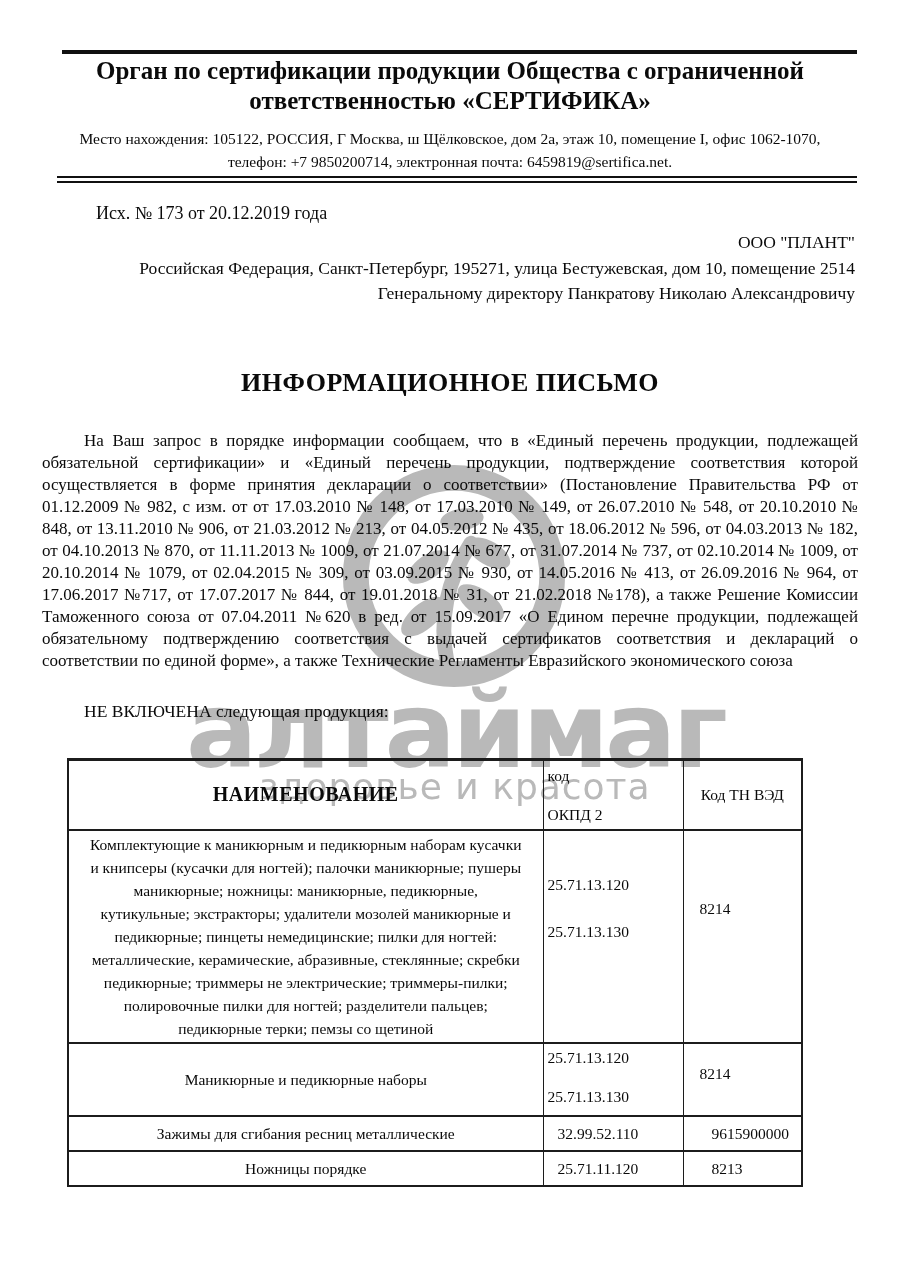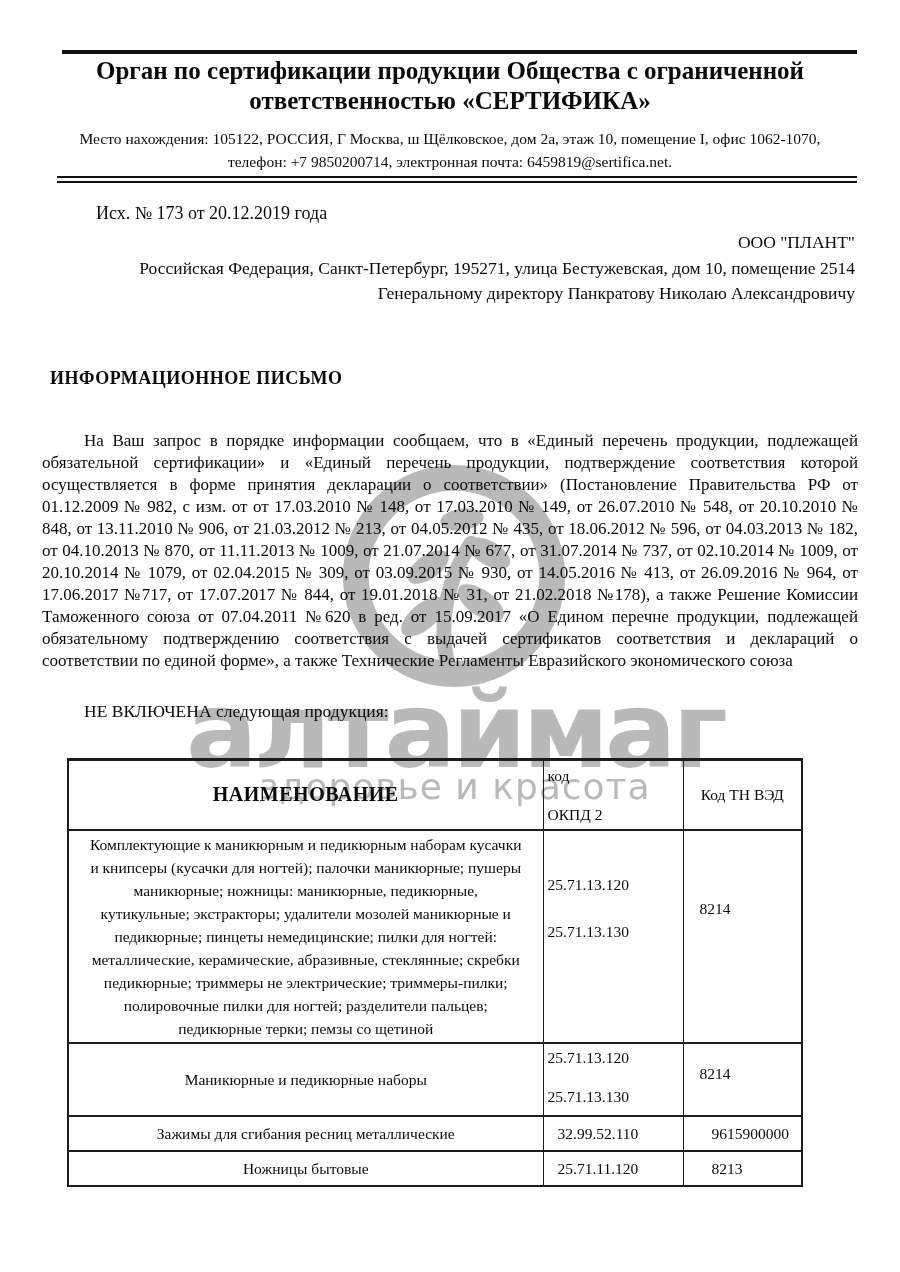--- a/index.html
+++ b/index.html
@@ -35,22 +35,22 @@
   .doubleline {
     position:absolute; left:57px; top:176px; width:800px; height:3px;
     border-top:2px solid #101010; border-bottom:2px solid #101010;
   }
   .ref { position:absolute; left:50px; top:203px; font-size:18px;margin-left:46px; }
   .recipient {
     position:absolute; right:45px; top:230px; width:820px; text-align:right;
     font-size:17.5px; line-height:25.5px; white-space:pre-line;
   }
   .doc-title {
-    position:absolute; left:50px; top:368px; width:800px; text-align:left;
-    font-size:18px; font-weight:700; letter-spacing:0.5px;
+    position:absolute; left:50px; top:368px; width:800px; text-align:center;
+    font-size:26px; font-weight:700; letter-spacing:0.5px;
   }
   .body-par {
     position:absolute; left:42px; top:430px; width:816px;
     font-size:17px; line-height:22px; text-align:justify; text-indent:42px;
   }
   .not-included { position:absolute; left:84px; top:701px; font-size:17.5px; }
   
   .ptable {
     position:absolute; left:67px; top:758px; width:734px;
     border-collapse:collapse; table-layout:fixed;
@@ -157,21 +157,21 @@
           <div class="code-line">25.71.13.130</div>
         </td>
         <td class="c-tnved">8214</td>
       </tr>
       <tr class="r3" style="height:35px">
         <td class="c-name">Зажимы для сгибания ресниц металлические</td>
         <td class="c-okpd">32.99.52.110</td>
         <td class="c-tnved">9615900000</td>
       </tr>
       <tr class="r4" style="height:35px">
-        <td class="c-name">Ножницы бытовые</td>
+        <td class="c-name">Ножницы порядке</td>
         <td class="c-okpd">25.71.11.120</td>
         <td class="c-tnved">8213</td>
       </tr>
     </tbody>
       </table>
 
   </div>
 </div>
 
 </body></html>

